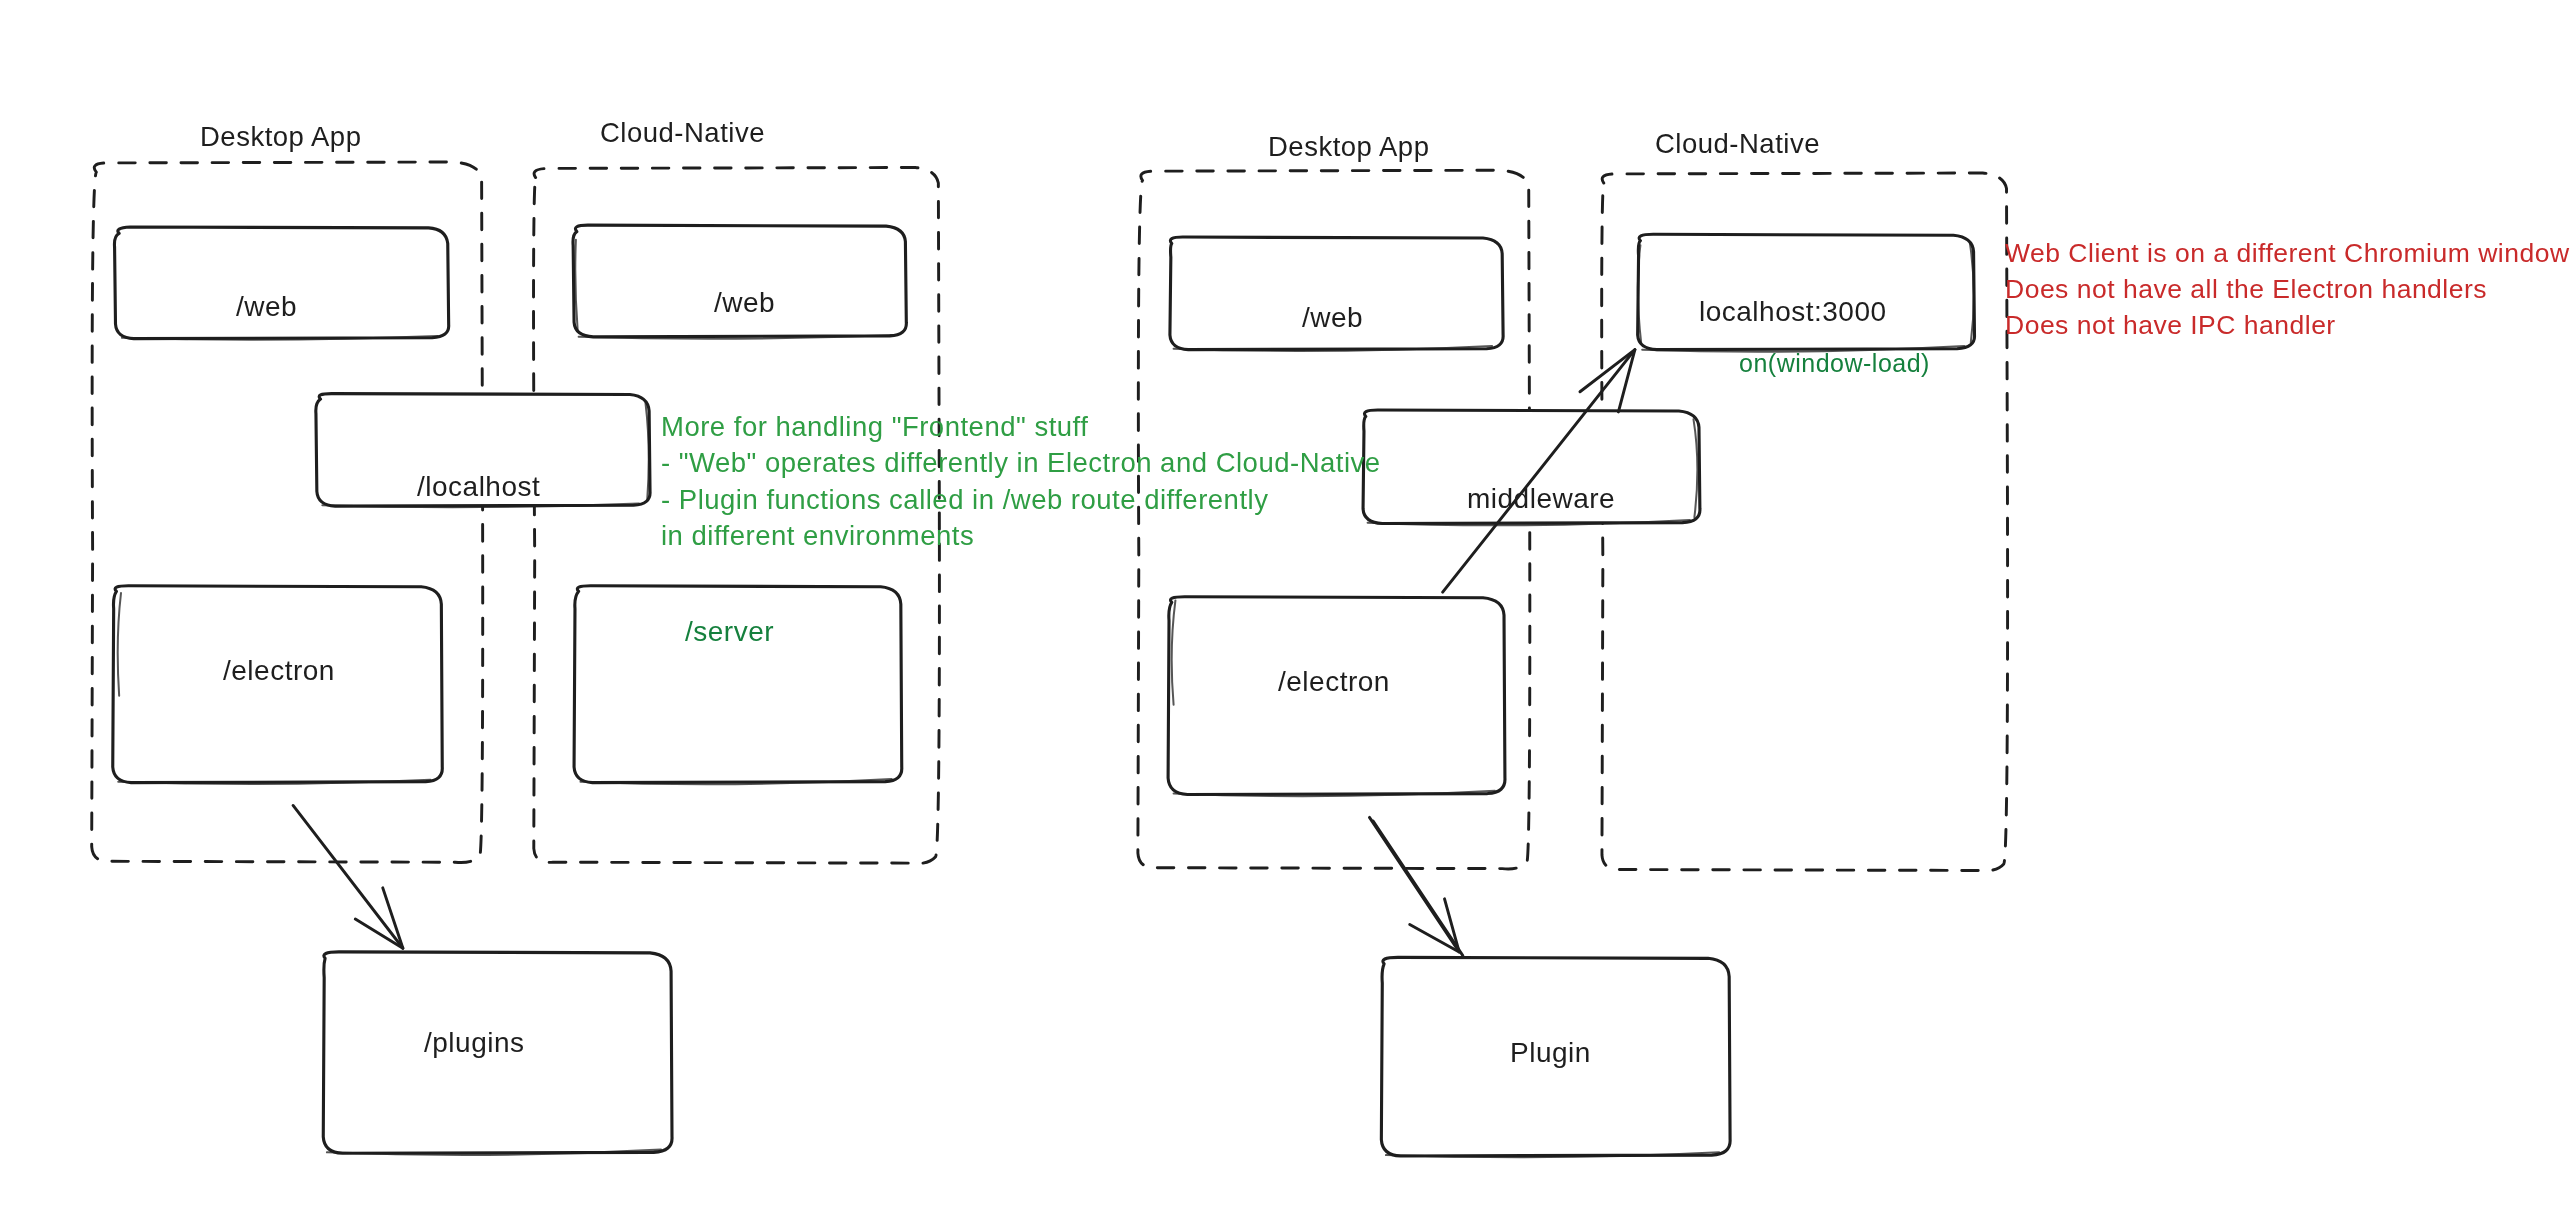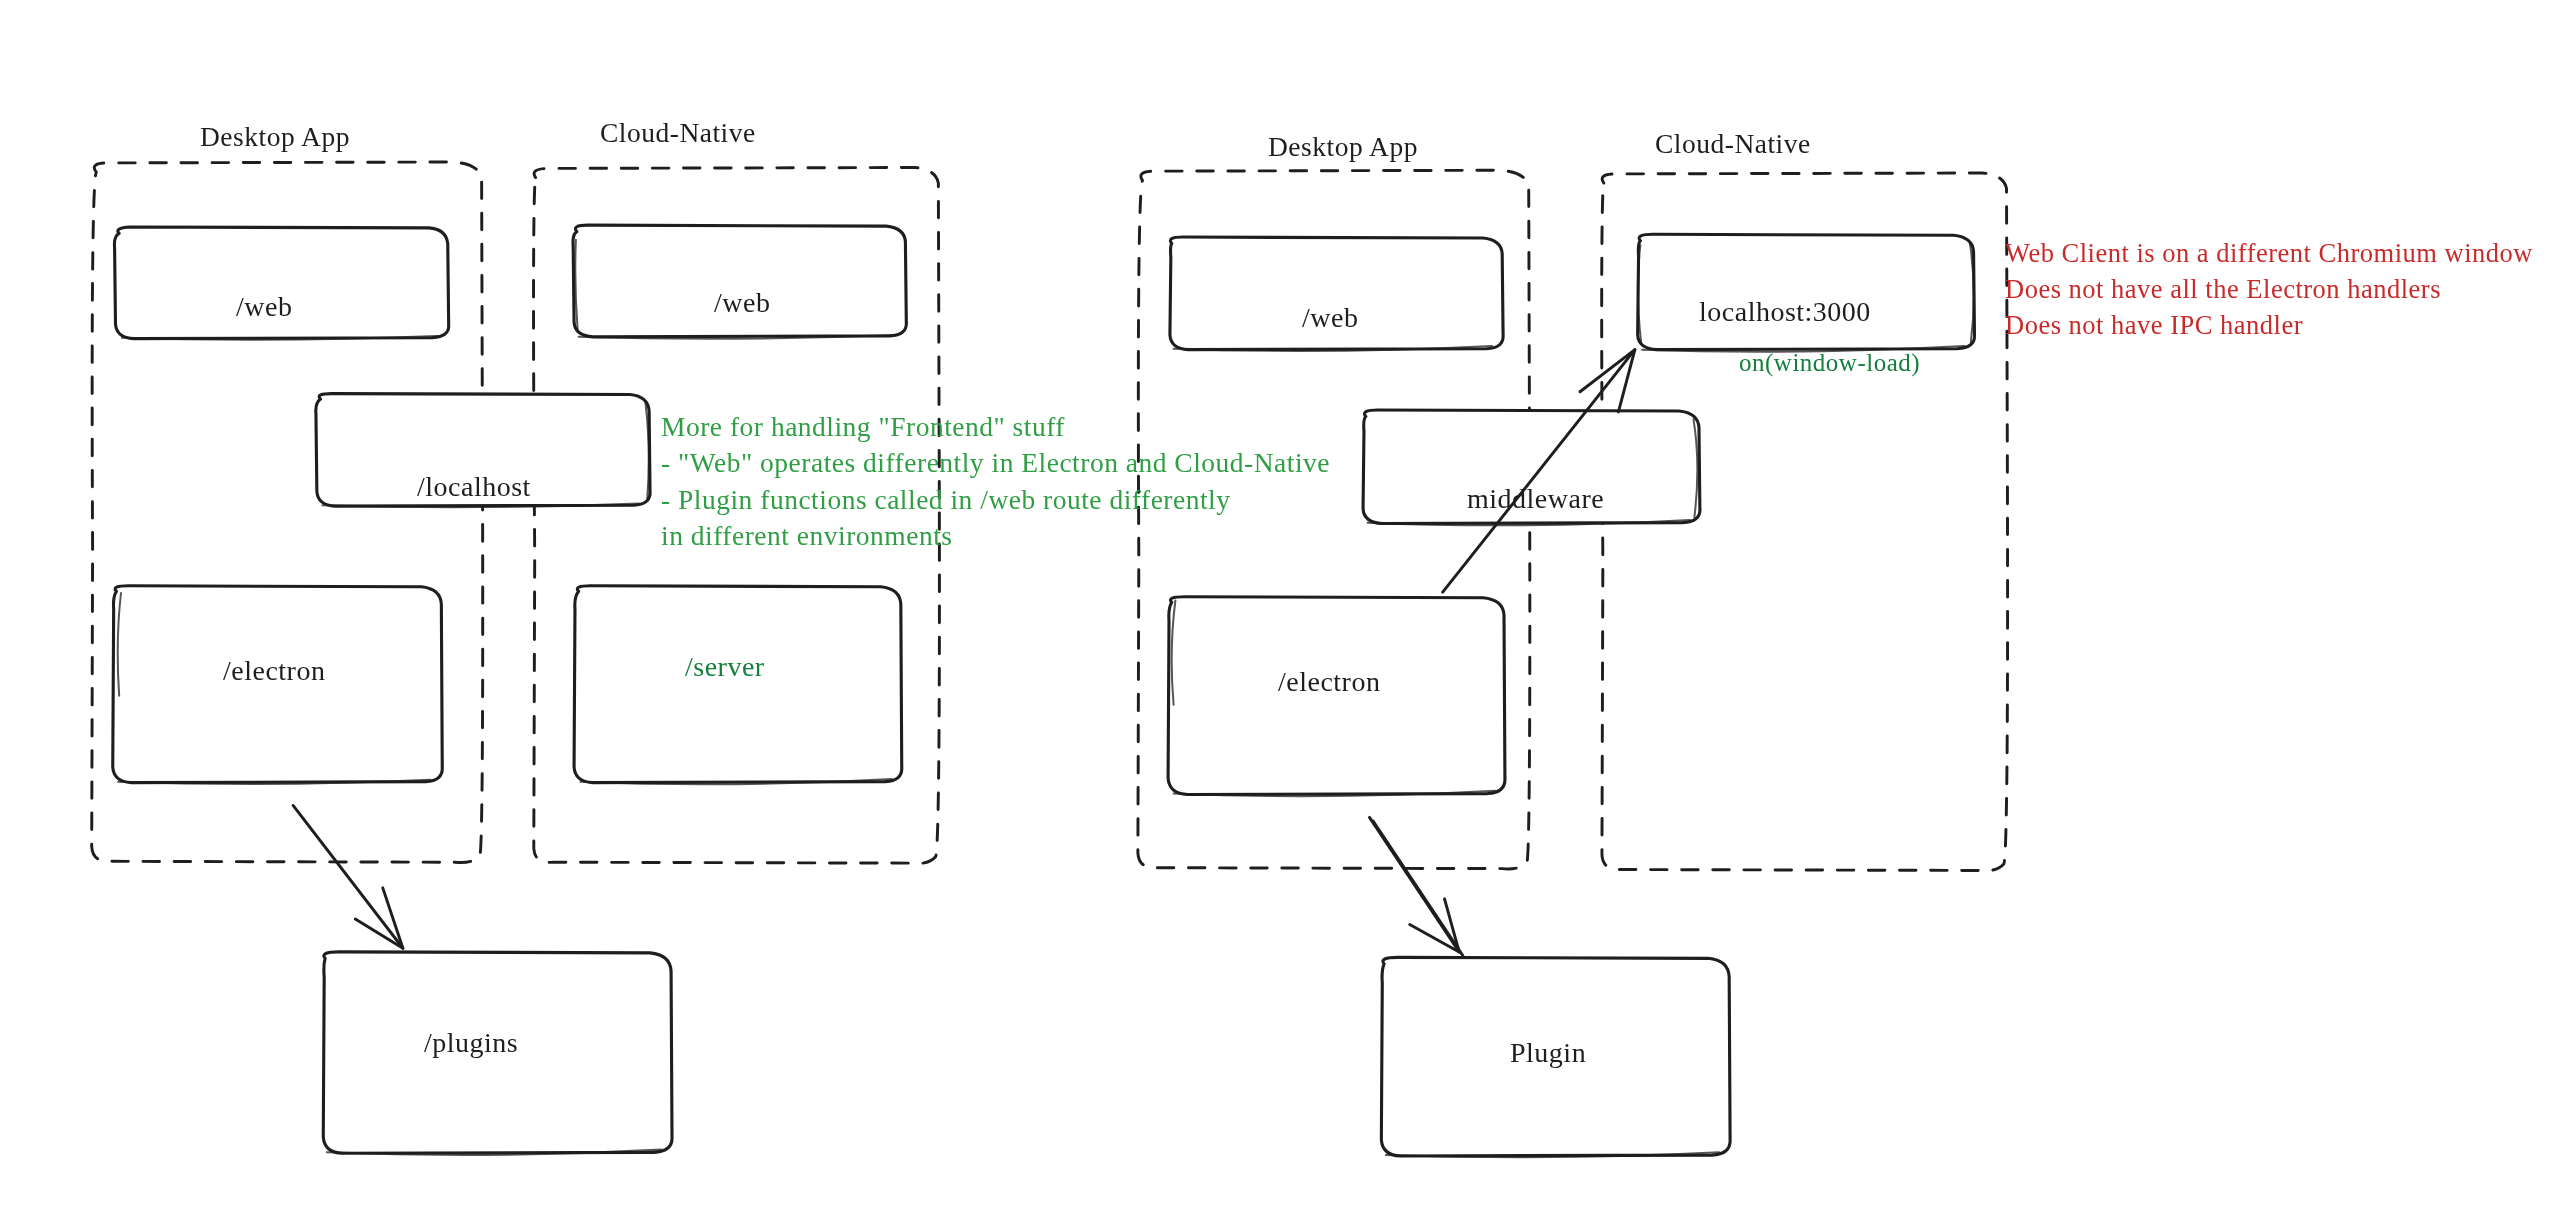--- a/index.html
+++ b/index.html
@@ -8,21 +8,21 @@
     background:#ffffff;
     font-family:"DejaVu Sans", sans-serif;
     overflow:hidden;
     position:relative;
   }
   #stage{position:absolute;left:0;top:0;width:2576px;height:1232px;}
   svg#sketch{position:absolute;left:0;top:0;width:2576px;height:1232px;}
 
   .lbl{
     position:absolute;
-    font-family:Liberation Serif, serif;
+    font-family:Liberation Sans, sans-serif;
     color:#1e1e1e;
     white-space:pre;
     letter-spacing:0.5px;
   }
   .group-title{font-size:27.5px;color:#1e1e1e;}
   .box-label{font-size:28px;color:#1e1e1e;margin-top:44px;}
   .box-label.red{color:#15803d;}
   .note-green{
     font-size:27.5px;color:#2f9e44;line-height:1.32;
     white-space:pre;
@@ -136,21 +136,21 @@
 
   </svg>
 
   <div class="lbl group-title" style="left:200px;top:121px;">Desktop App</div>
   <div class="lbl group-title" style="left:600px;top:117px;">Cloud-Native</div>
 
   <div class="lbl box-label" style="left:236px;top:247px;">/web</div>
   <div class="lbl box-label" style="left:714px;top:243px;">/web</div>
   <div class="lbl box-label" style="left:417px;top:427px;">/localhost</div>
   <div class="lbl box-label" style="left:223px;top:611px;">/electron</div>
-  <div class="lbl box-label red" style="left:685px;top:607px;">/server</div>
+  <div class="lbl box-label red" style="left:685px;top:572px;">/server</div>
   <div class="lbl box-label" style="left:424px;top:983px;">/plugins</div>
 
   <div class="lbl note-green" style="left:661px;top:409px;">More for handling "Frontend" stuff
 - "Web" operates differently in Electron and Cloud-Native
 - Plugin functions called in /web route differently
 in different environments</div>
 
   <div class="lbl group-title" style="left:1268px;top:131px;">Desktop App</div>
   <div class="lbl group-title" style="left:1655px;top:128px;">Cloud-Native</div>
 

